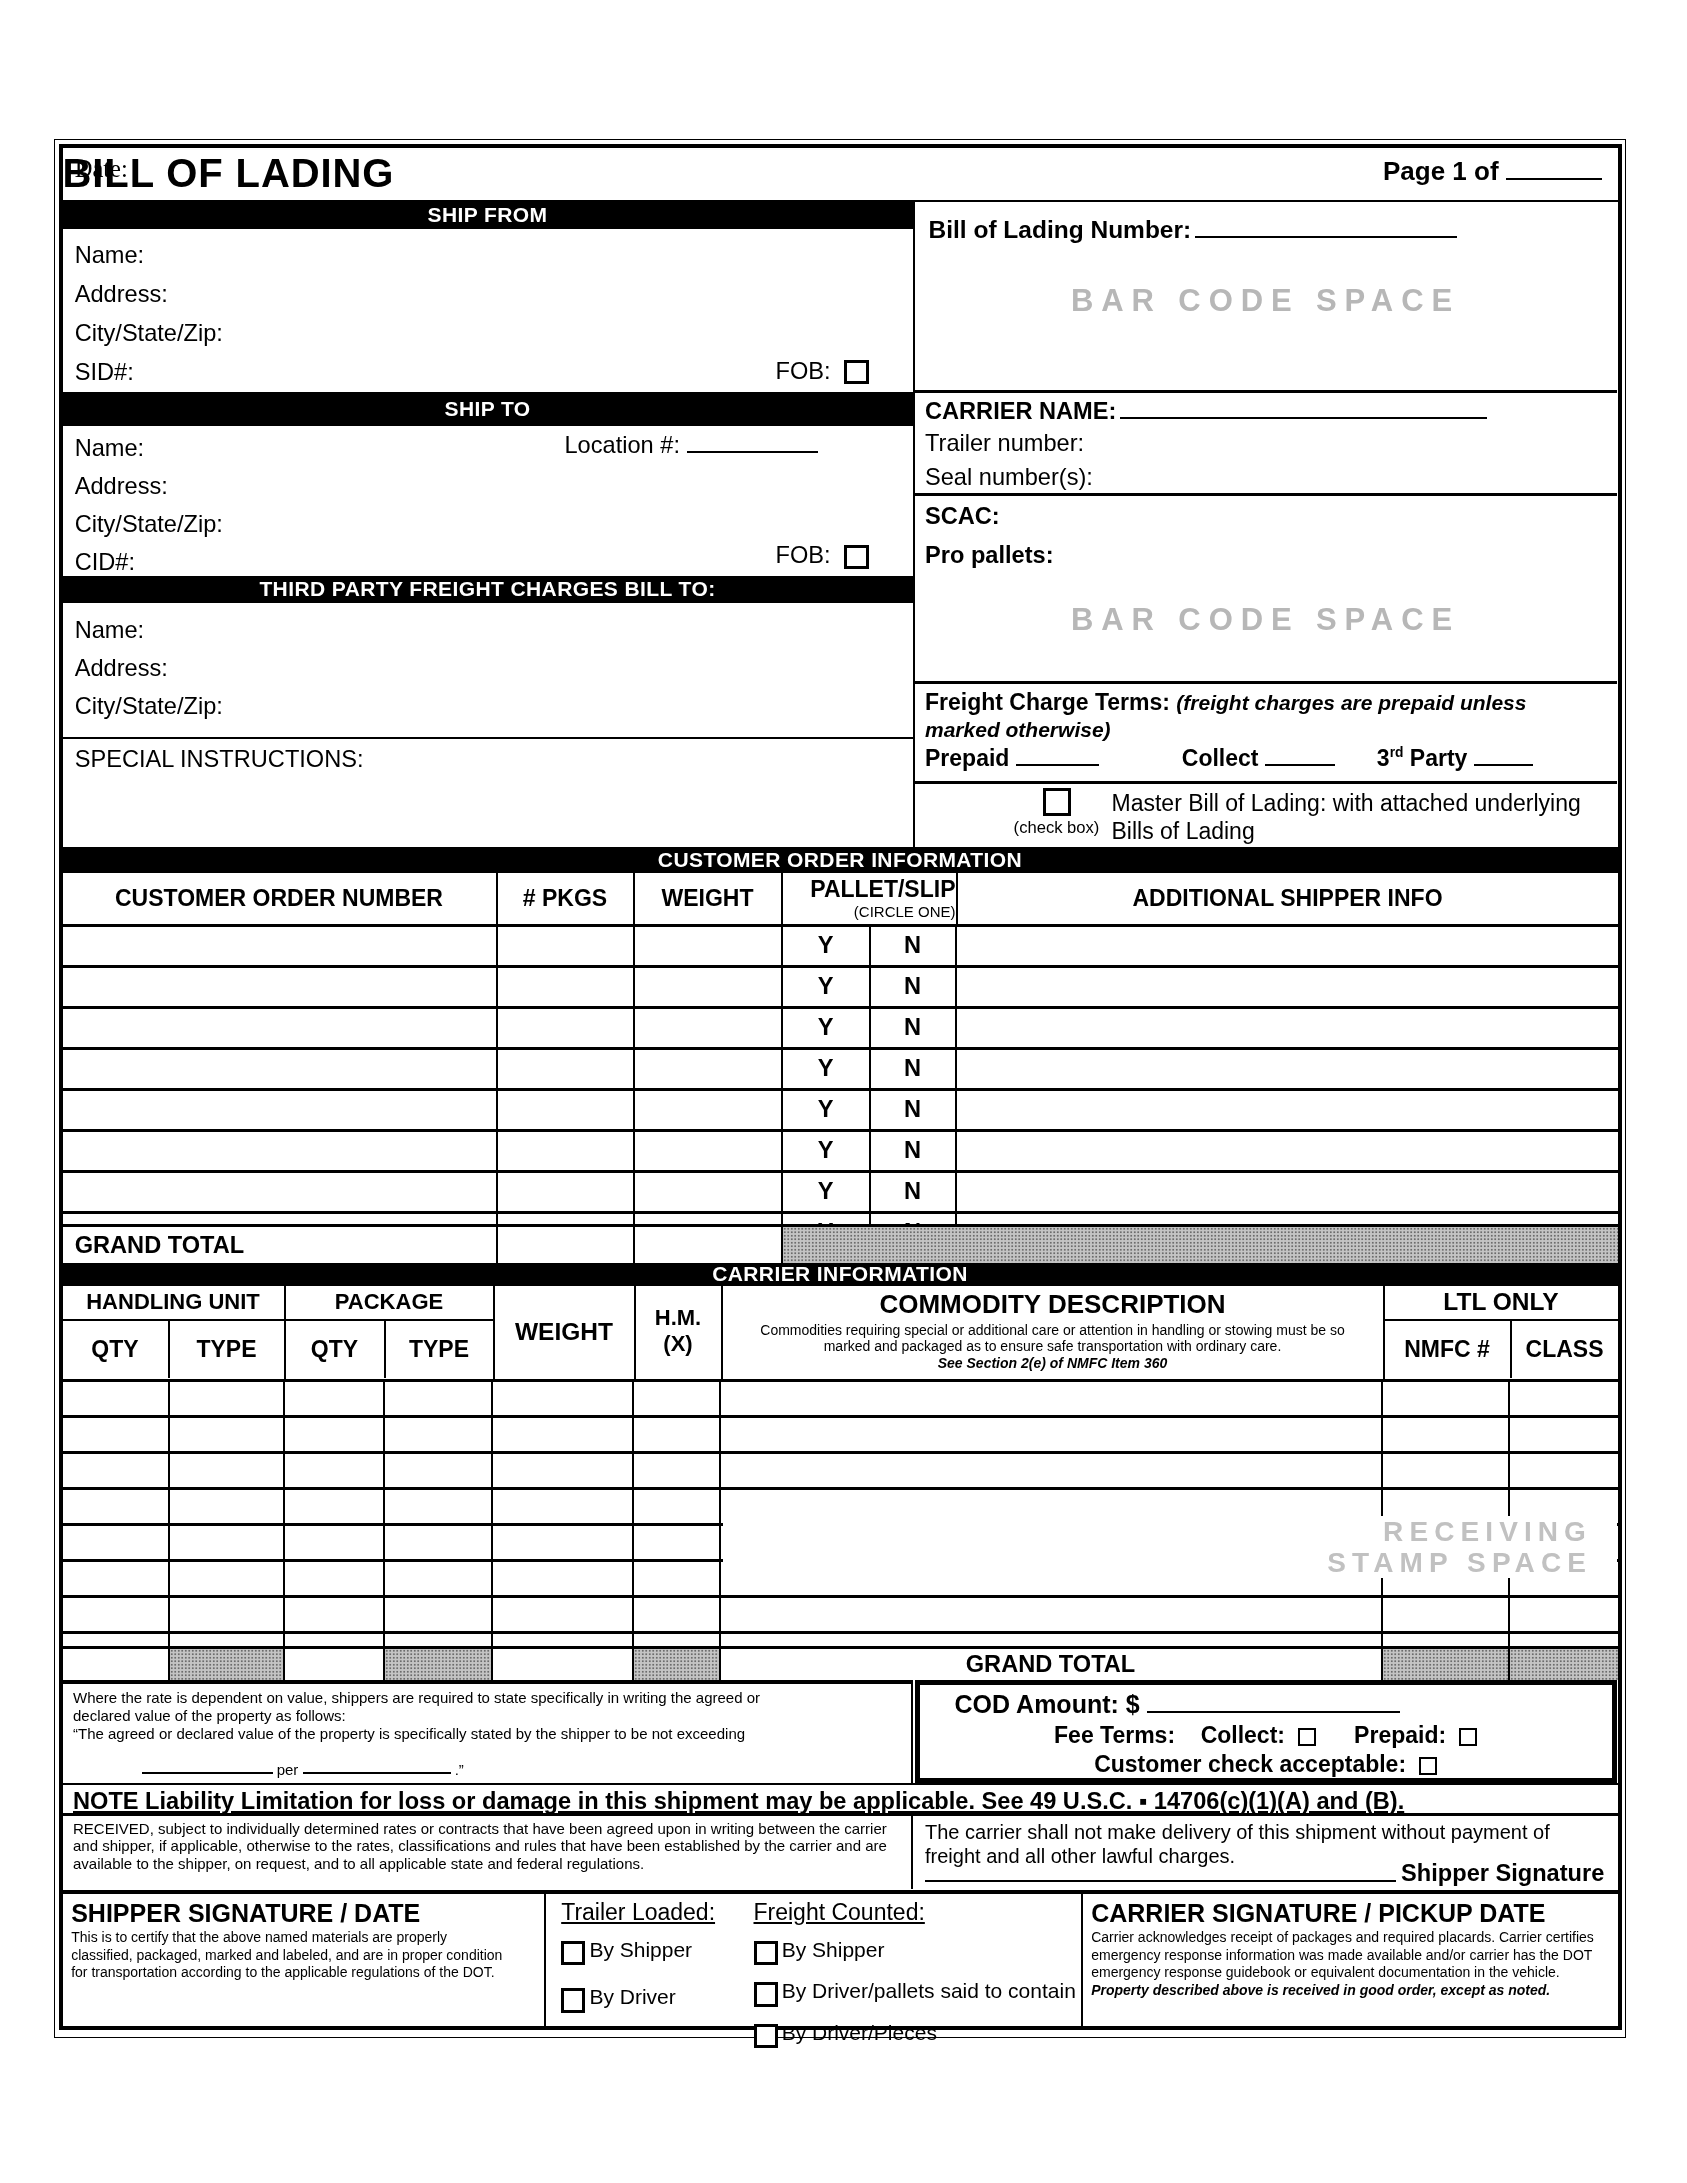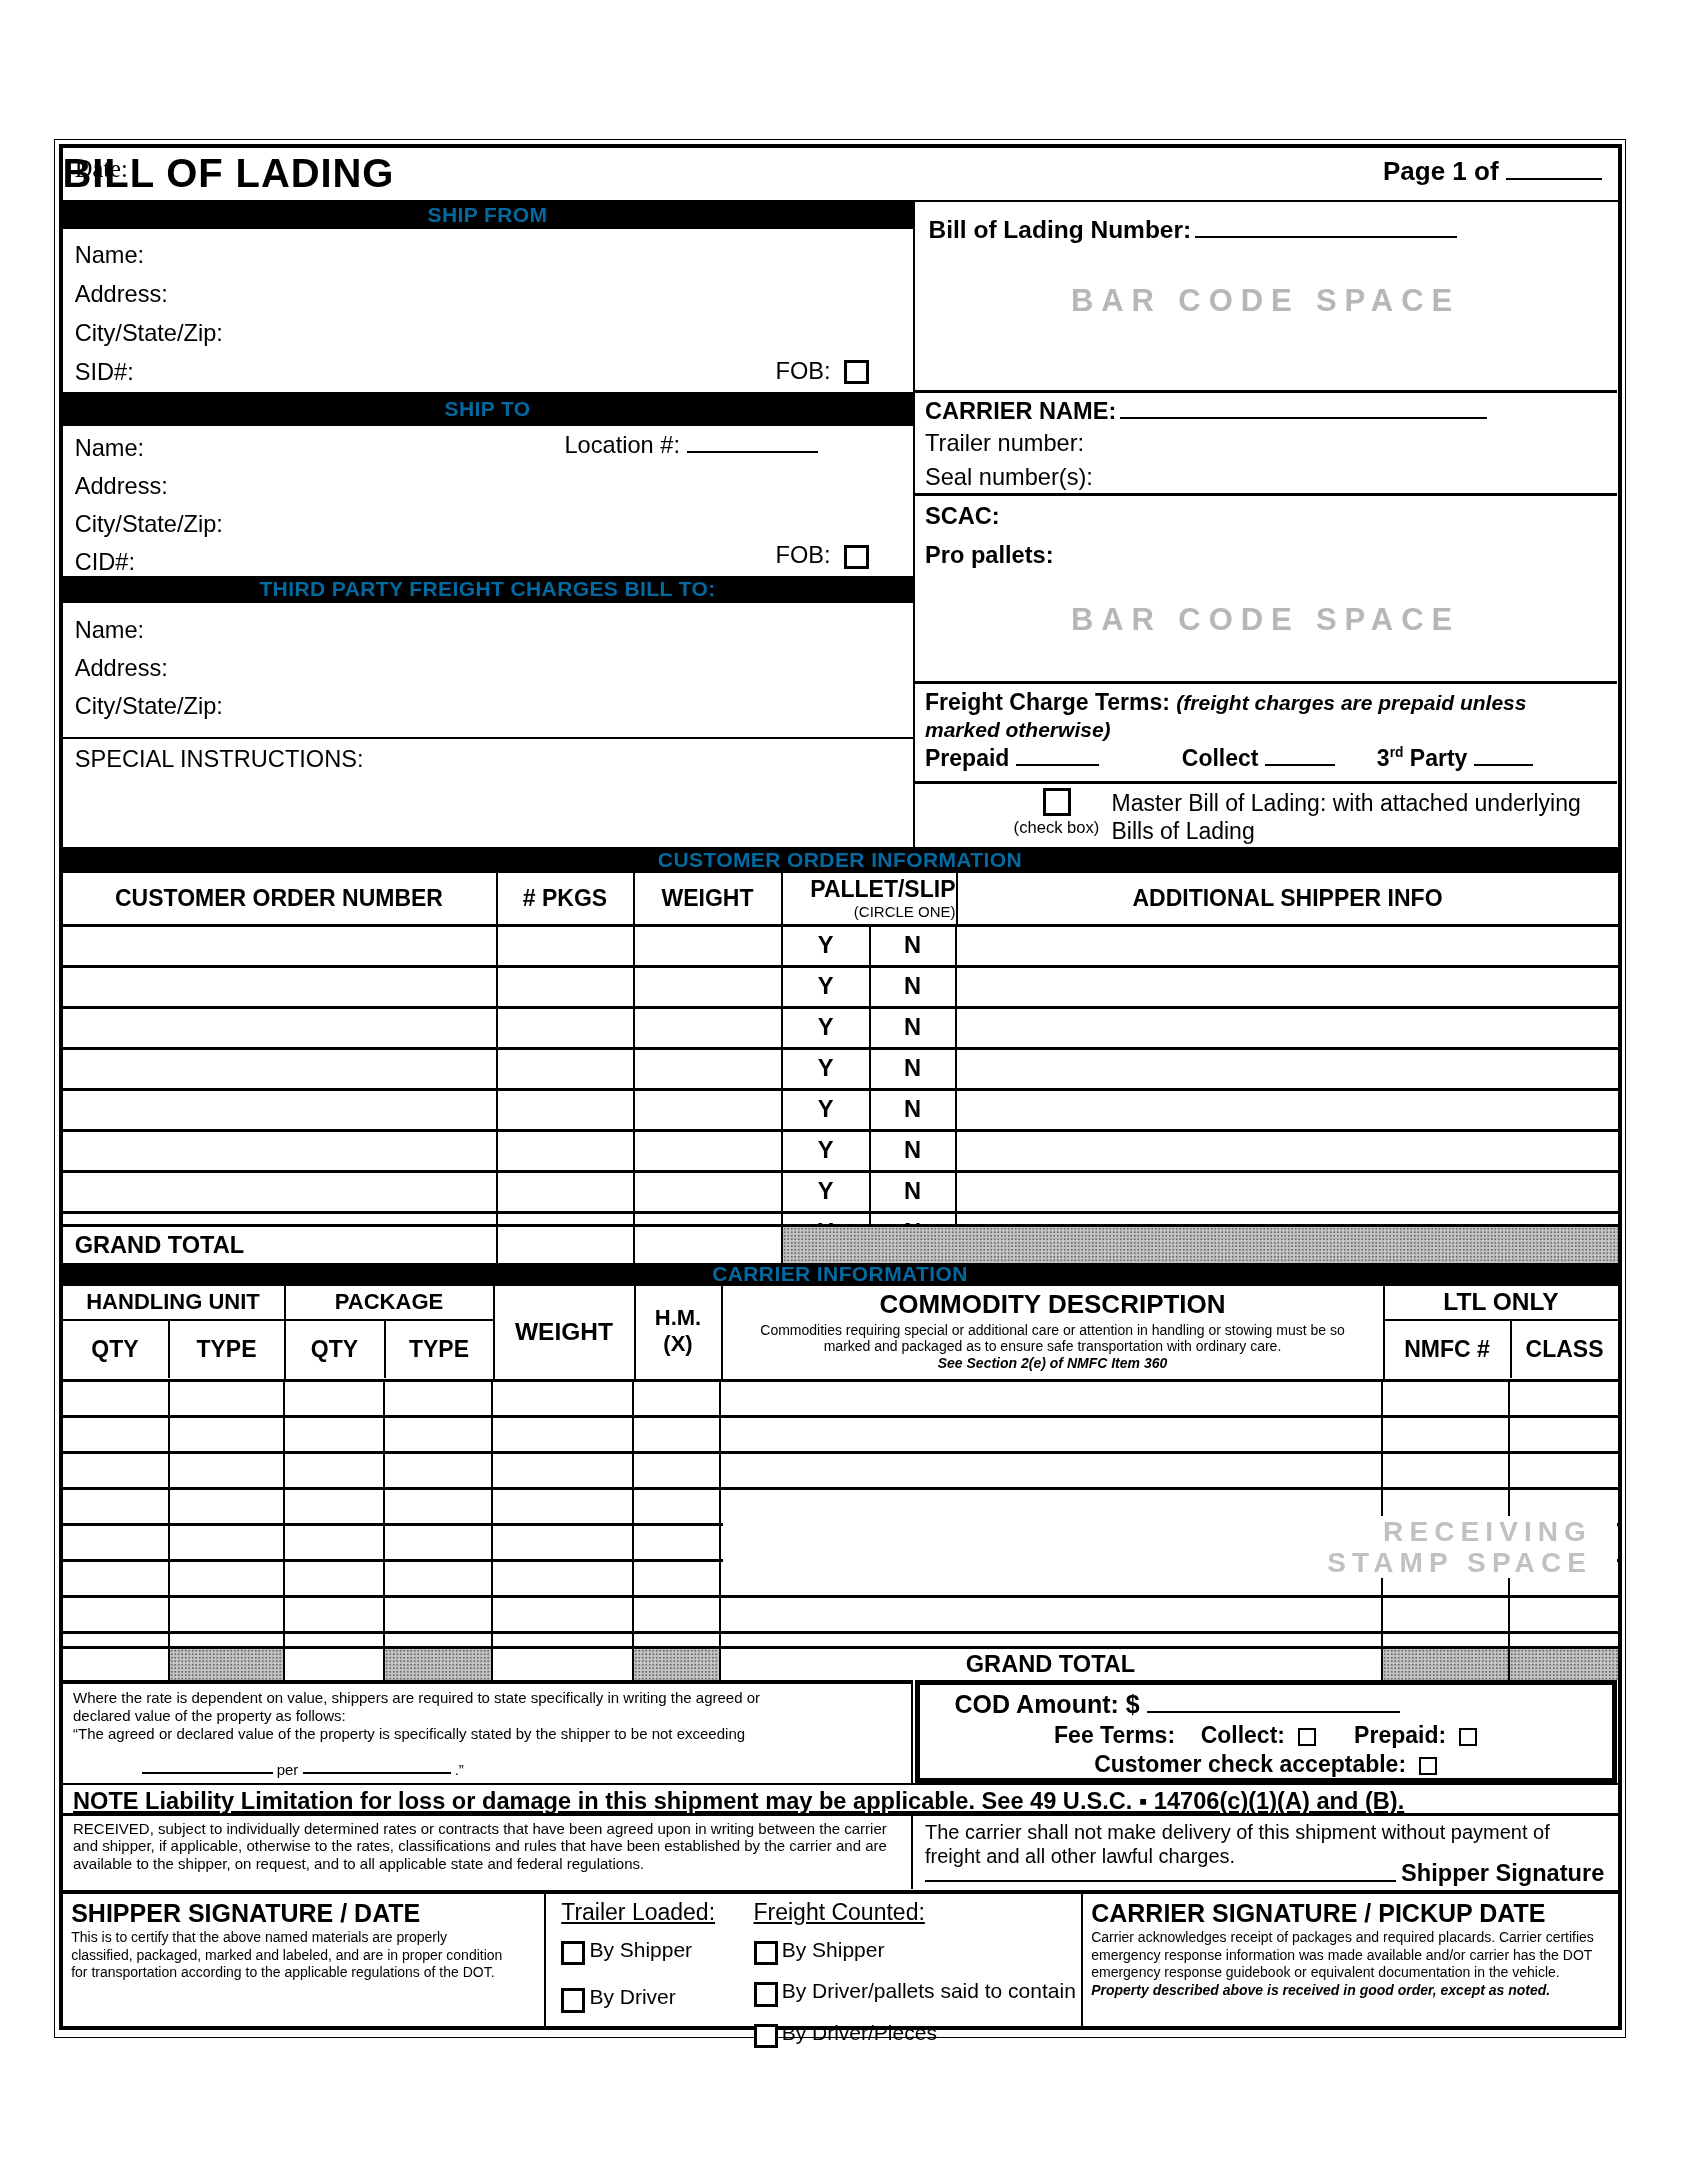--- a/index.html
+++ b/index.html
@@ -1,20 +1,20 @@
 <!DOCTYPE html>
 <html style="font-size:14px"><head>
 <meta charset="utf-8">
 <style>
   html,body{margin:0;padding:0;background:#fff;}
   .page{position:relative;width:1687px;height:2184px;background:#fff;font-family:"Liberation Sans",sans-serif;color:#000;}
   .form-outer{position:absolute;left:54px;top:139px;width:1563px;height:1890px;border:1.7px solid #000;padding:3.5px;}
   .form{position:relative;width:1555px;height:1878px;border:4.4px solid #000;box-sizing:content-box;}
   .abs{position:absolute;box-sizing:border-box;}
-  .bar{background:#000;color:#0369a1;font-weight:bold;font-size:21px;display:flex;align-items:center;justify-content:center;letter-spacing:0.4px;}
+  .bar{background:#000;color:#ffffff;font-weight:bold;font-size:21px;display:flex;align-items:center;justify-content:center;letter-spacing:0.4px;}
   .lbl{font-size:23.6px;}
   .blbl{font-size:23.6px;font-weight:bold;}
   .bl{display:inline-block;border-bottom:2.6px solid #000;height:.85em;vertical-align:baseline;}
   .cb{display:inline-block;width:18.3px;height:18.3px;border:3.5px solid #000;background:#fff;vertical-align:middle;box-sizing:content-box;}
   .cb.sm{width:14px;height:14px;border:2.6px solid #000;}
   .cb.lg{width:22px;height:22px;}
   .hatch{background-color:#c4c4c4;background-image:radial-gradient(#6c6c6c 0.9px, rgba(0,0,0,0) 1px);background-size:3.5px 3.5px;}
   .wm{color:#b7b7b7;font-weight:bold;letter-spacing:7.9px;font-size:31px;text-align:center;}
   .row{display:flex;}
   .cell{box-sizing:border-box;border-right:2.6px solid #000;}

